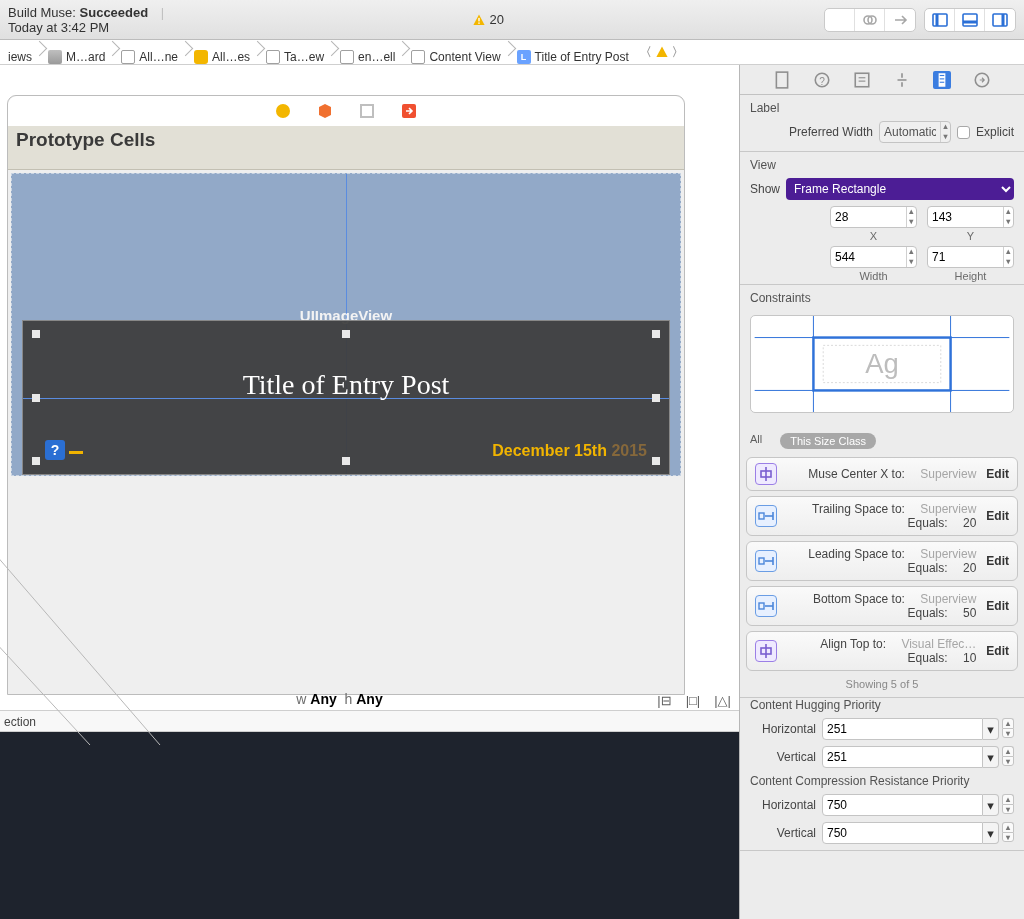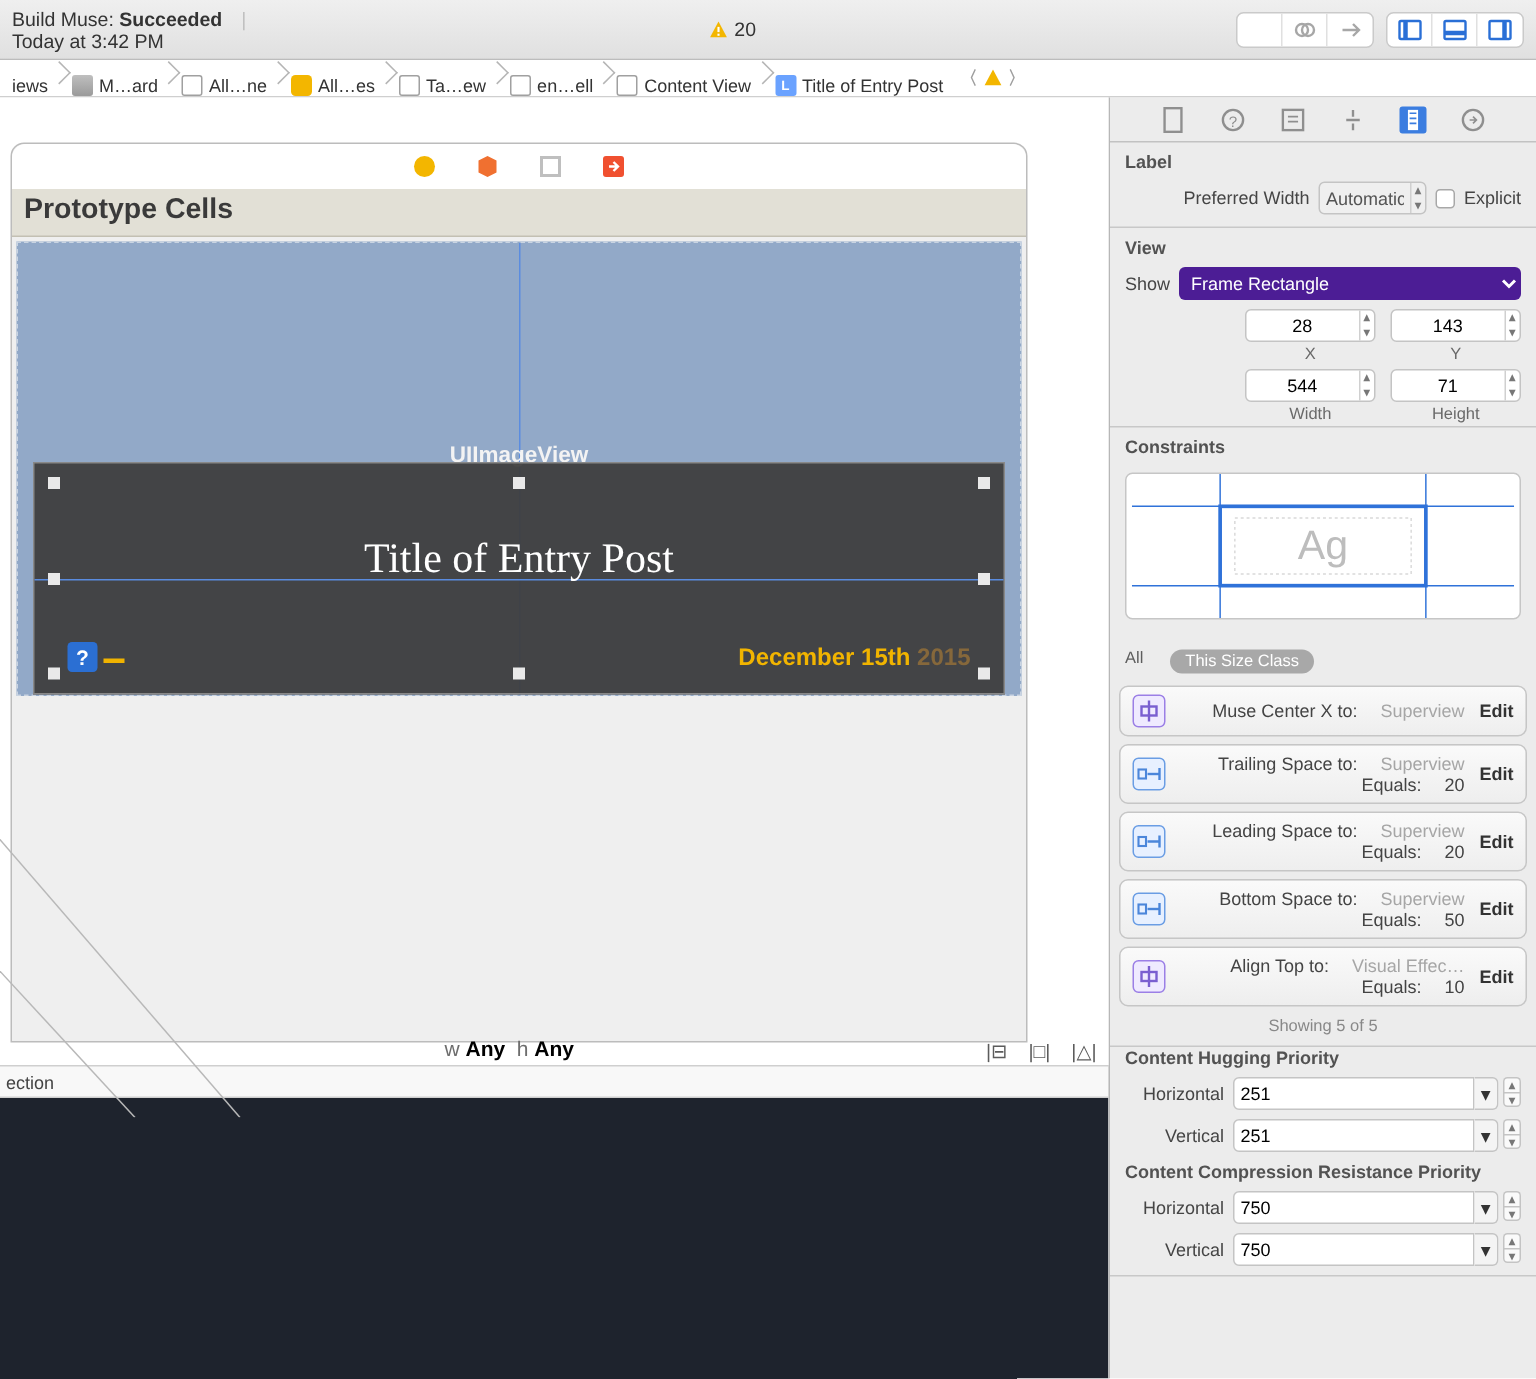--- a/index.html
+++ b/index.html
@@ -36,21 +36,21 @@
 
 .main { display:flex; height: calc(919px - 40px - 25px); }
 .canvas-col { width: 739px; display:flex; flex-direction:column; }
 .inspector { flex:1; background:#ececec; border-left:1px solid #b7b7b7; display:flex; flex-direction:column; overflow:hidden; }
 
 
 .canvas-wrap { flex:none; height: 645px; position:relative; background:#fff; }
 .phone-outline { position:absolute; left:7px; top:30px; width:678px; height:600px; border:1px solid #bcbcbc; border-radius:9px 9px 0 0; background:#efefef; overflow:hidden;}
 .doc-icons { height:30px; display:flex; justify-content:center; gap:24px; align-items:center; background:#fff; border-radius:9px 9px 0 0;}
 .doc-icons span{width:18px;height:18px;display:inline-block;}
-.proto-hdr{height:32px;background:#e2e0d6;border-bottom:1px solid #c3c0b3;padding-left:8px;font-size:19px;font-weight:600;color:#3a3a3a;font-family:"Helvetica Neue",Arial;line-height:28px;}
+.proto-hdr{height:44px;background:#e2e0d6;border-bottom:1px solid #c3c0b3;padding-left:8px;font-size:19px;font-weight:600;color:#3a3a3a;font-family:"Helvetica Neue",Arial;line-height:28px;}
 .cell-area{position:relative;}
 .img-slot{height:303px;background:#92a9c8;position:relative;margin:3px;border:1px dashed #c9d4e2;}
 .guideline-v{position:absolute;left:50%;top:0;bottom:0;border-left:1px solid #5a8ce0;}
 .guideline-h{position:absolute;left:0;right:0;top:50%;border-top:1px solid #5a8ce0;}
 .uiimg-lbl{position:absolute;left:50%;transform:translateX(-50%);top:133px;color:#f3f3f3;font-size:15px;font-weight:600;}
 .overlay{position:absolute;left:10px;right:10px;top:146px;bottom:0;background:rgba(62,62,62,.94);border:1px solid #888;}
 .sel-handles{position:absolute;inset:9px;}
 .sh{width:8px;height:8px;background:#e9e9e9;position:absolute;}
 .sh.tl{left:0;top:0}.sh.tm{left:50%;top:0;margin-left:-4px}.sh.tr{right:0;top:0}
 .sh.ml{left:0;top:50%;margin-top:-4px}.sh.mr{right:0;top:50%;margin-top:-4px}
@@ -69,27 +69,27 @@
 .pin-icons{position:absolute;right:8px;bottom:2px;display:flex;gap:14px;}
 .pin-icons span{font-size:13px;color:#5c5c5c;}
 
 .issues-row{height:22px;border-top:1px solid #cfcfcf;border-bottom:1px solid #cfcfcf;background:#f8f8f8;font-size:12px;padding-left:4px;line-height:22px;color:#444;}
 .console{flex:1;background:#1e232d;}
 
 
 .insp-tabs{height:30px;display:flex;justify-content:center;align-items:center;gap:22px;background:#ececec;border-bottom:1px solid #c2c2c2;}
 .insp-tabs span{width:18px;height:18px;display:flex;align-items:center;justify-content:center;}
 .insp-section{padding:6px 10px 2px;}
-.insp-section h4{font-size:12px;font-weight:700;color:#525252;margin-bottom:6px;}
+.insp-section h4{font-size:12px;font-weight:400;color:#525252;margin-bottom:6px;}
 .divider{height:1px;background:#c8c8c8;margin:0;}
 .row{display:flex;align-items:center;gap:6px;margin-bottom:6px;}
 .row label{font-size:12px;color:#454545;}
 .row.right{justify-content:flex-end;}
 .field{border:1px solid #c4c4c4;border-radius:4px;background:#fff;height:22px;display:flex;align-items:center;}
-.field input{border:none;outline:none;width:100%;font-size:12px;text-align:center;padding:0 4px;background:transparent;}
+.field input{border:none;outline:none;width:100%;font-size:12px;text-align:left;padding:0 4px;background:transparent;}
 .field.disabled{background:#efefef;color:#a0a0a0;}
 .stepper{width:12px;display:flex;flex-direction:column;border-left:1px solid #d0d0d0;}
 .stepper b{height:10px;font-size:8px;text-align:center;line-height:10px;color:#777;}
 .two-col{display:flex;gap:10px;}
 .two-col > div{flex:1;text-align:center;}
 .two-col .sub{font-size:11px;color:#6a6a6a;margin-top:2px;}
 select, .select{border:1px solid #c6c6c6;border-radius:4px;height:22px;font-size:12px;background:#fff;padding:0 4px;flex:1;}
 .blue-select{background:#4c1d95;color:#fff;border:none;}
 
 .constraint-preview{border:1px solid #c6c6c6;background:#fff;height:98px;border-radius:5px;margin:4px 10px 0;position:relative;overflow:hidden;}

